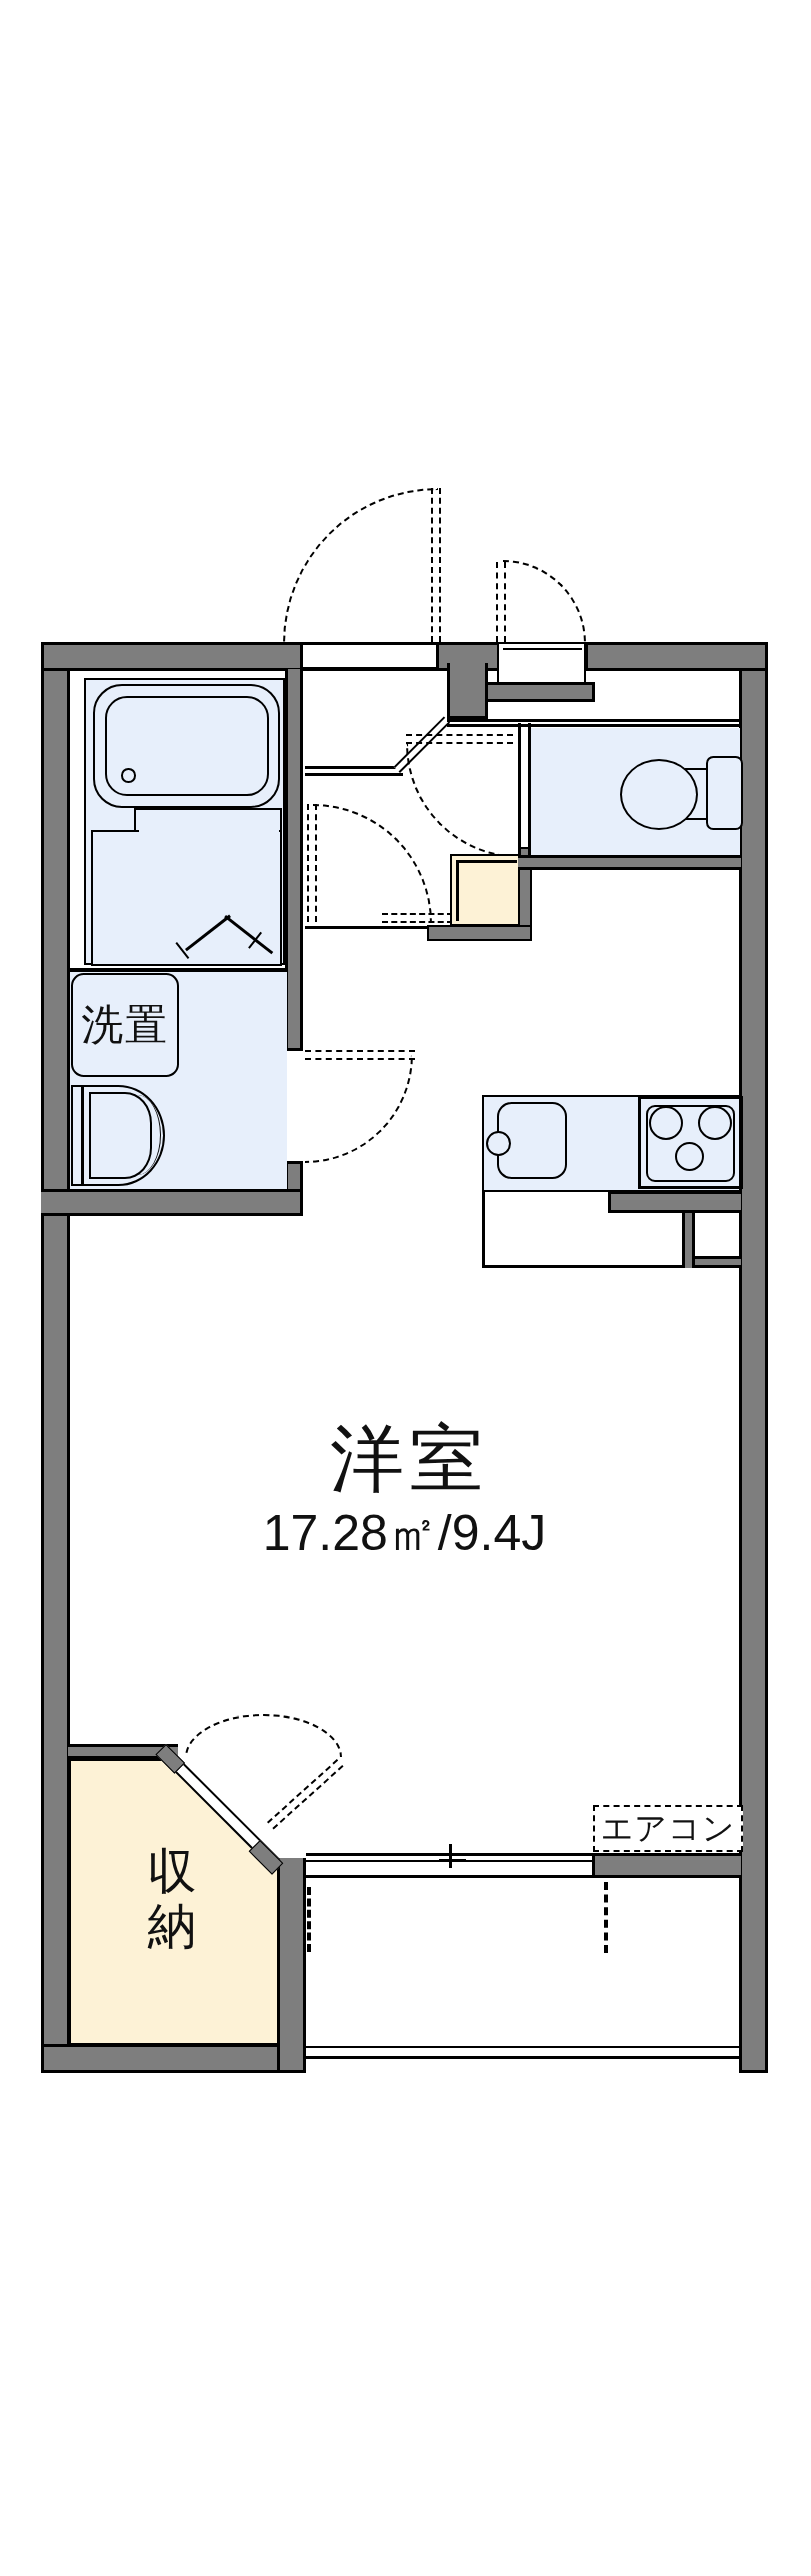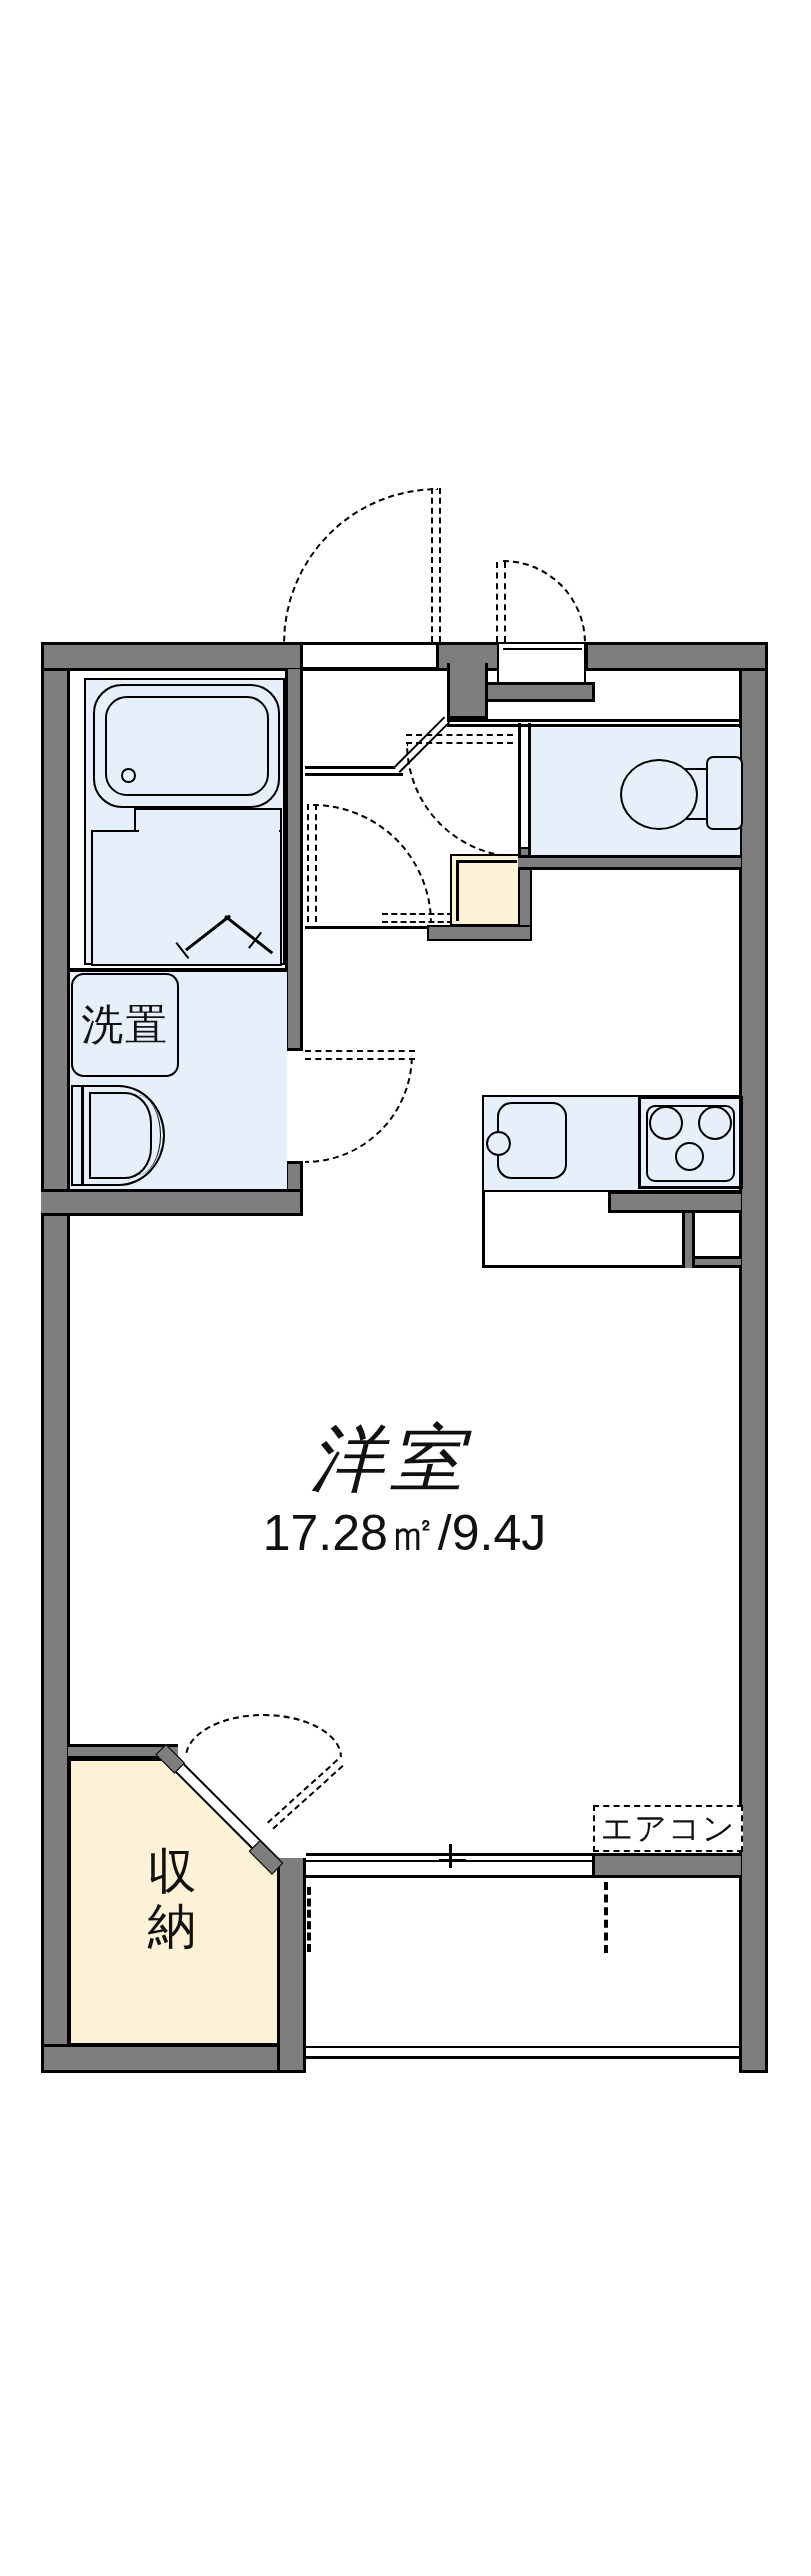--- a/index.html
+++ b/index.html
@@ -114,21 +114,21 @@
   <div class="abs" style="left:698px;top:1106px;width:34px;height:34px;border:2.7px solid #000;border-radius:50%;"></div>
   <div class="abs" style="left:675px;top:1142px;width:29px;height:29px;border:2.7px solid #000;border-radius:50%;"></div>
 
   <div class="abs blk" style="left:482px;top:1191px;width:2.7px;height:77px;"></div>
   <div class="abs blk" style="left:482px;top:1265px;width:203px;height:2.7px;"></div>
 
   <div class="abs wall" style="left:608px;top:1191px;width:133px;height:22px;border-top:3.6px solid #000;border-bottom:3.6px solid #000;border-left:3.6px solid #000;"></div>
   <div class="abs wall" style="left:682px;top:1213px;width:12.7px;height:55px;border-left:3.6px solid #000;border-right:3.6px solid #000;"></div>
   <div class="abs wall" style="left:695px;top:1256px;width:46px;height:11.8px;border-top:3.6px solid #000;border-bottom:3.6px solid #000;"></div>
 
-  <div class="abs lbl" style="left:254px;top:1415px;width:271px;height:90px;font-size:74px;letter-spacing:5.4px;font-style:italic;">洋室</div>
+  <div class="abs lbl" style="left:274px;top:1415px;width:271px;height:90px;font-size:74px;letter-spacing:5.4px;">洋室</div>
   <div class="abs lbl" style="left:201px;top:1502px;width:407px;height:63px;font-size:50px;">17.28㎡/9.4J</div>
 
   <div class="abs" style="left:68px;top:1757px;width:213px;height:289px;background:#000;
               clip-path:polygon(0 0,51% 0,100% 36%,100% 100%,0 100%);"></div>
   <div class="abs" style="left:71px;top:1761px;width:206px;height:282px;background:#fdf2d6;
               clip-path:polygon(0 0,50% 0,100% 37%,100% 100%,0 100%);"></div>
   <div class="abs wall" style="left:68px;top:1744px;width:110px;height:14.5px;border-top:3.6px solid #000;border-bottom:3.6px solid #000;"></div>
   <div class="abs wall" style="left:277px;top:1858px;width:29px;height:212px;border-left:3.6px solid #000;border-right:3.6px solid #000;"></div>
 
   <div class="abs" style="left:178px;top:1757px;width:145px;height:12.7px;border-top:2.7px solid #000;border-bottom:2.7px solid #000;background:#fff;transform:rotate(45deg);transform-origin:0 0;"></div>

